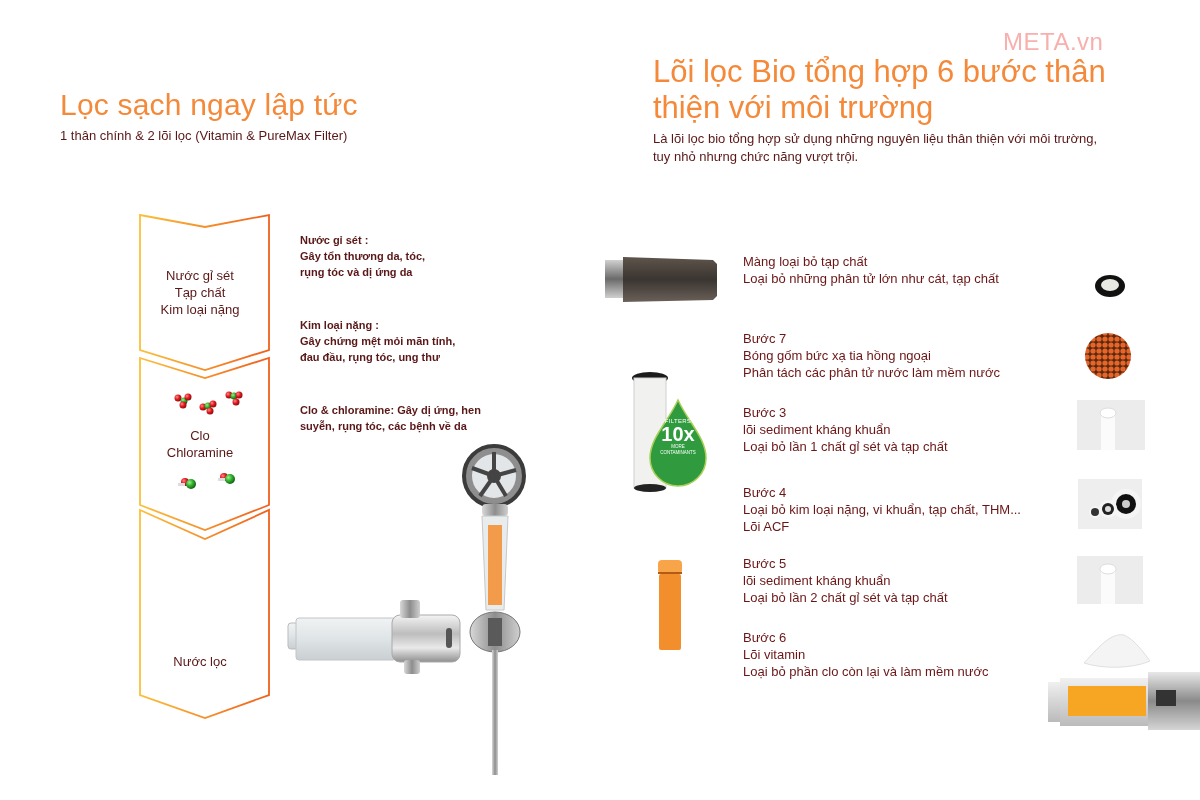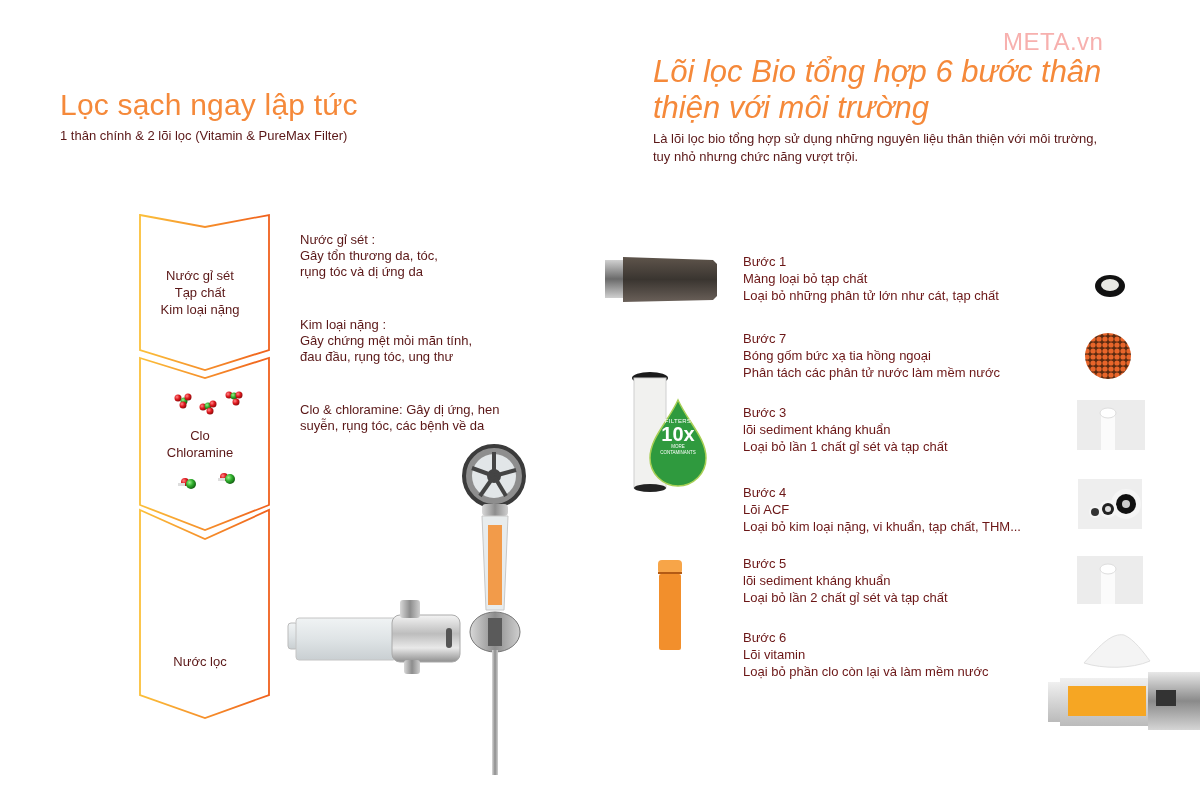--- a/index.html
+++ b/index.html
@@ -2,25 +2,25 @@
 <html><head>
 <meta charset="utf-8">
 <style>
   html, body { margin:0; padding:0; background:#ffffff; }
   body { width:1200px; height:800px; position:relative; overflow:hidden;
          font-family:"Liberation Sans", sans-serif; color:#6b1a1a; }
   .abs { position:absolute; }
   .title-orange { color:#f5893a; font-weight:normal; }
   .t-left { left:60px; top:88px; font-size:30px; letter-spacing:0.2px; margin:0; }
   .sub-left { left:60px; top:128px; font-size:13px; color:#5a1717;text-align:right; }
-  .t-right { left:653px; top:54px; font-size:31px; line-height:36px; margin:0; width:540px;font-style:italic; }
+  .t-right { left:653px; top:54px; font-size:31px; line-height:36px; margin:0; width:540px; }
   .sub-right { left:653px; top:130px; font-size:13px; line-height:18px; color:#5a1717; width:530px; }
   .meta { left:1003px; top:28px; font-size:24px; font-weight:normal; color:#f7b0ae; letter-spacing:0.5px; }
   .chev-label { text-align:center; font-size:13px; line-height:17px; color:#5a1717; width:120px; }
-  .desc { font-size:13px; line-height:16px; color:#5a1717; }
+  .desc { font-size:11px; line-height:16px; color:#5a1717;font-weight:bold; }
   .step { font-size:13px; line-height:17px; color:#6b1616; }
   svg { display:block; }
 </style>
 </head>
 <body>
 
 <div class="abs meta">META.vn</div>
 
 <h1 class="abs title-orange t-left">Lọc sạch ngay lập tức</h1>
 <div class="abs sub-left">1 thân chính &amp; 2 lõi lọc (Vitamin &amp; PureMax Filter)</div>
@@ -187,38 +187,37 @@
   <div style="font-size:4.5px;line-height:6px;">CONTAMINANTS</div>
 </div>
 
 <svg class="abs" style="left:655px;top:556px;" width="30" height="100">
   <rect x="3" y="4" width="24" height="14" rx="4" fill="#f7a548"></rect>
   <rect x="3" y="16" width="24" height="2" fill="#b35a14"></rect>
   <rect x="4" y="18" width="22" height="76" rx="2" fill="#f28f2c"></rect>
 </svg>
 
 <div class="abs step" style="left:743px;top:253px;">
-  <div>Bước 1</div>
   <div>Màng loại bỏ tạp chất</div>
   <div>Loại bỏ những phân tử lớn như cát, tạp chất</div>
 </div>
 <div class="abs step" style="left:743px;top:330px;">
   <div>Bước 7</div>
   <div>Bóng gốm bức xạ tia hồng ngoại</div>
   <div>Phân tách các phân tử nước làm mềm nước</div>
 </div>
 <div class="abs step" style="left:743px;top:404px;">
   <div>Bước 3</div>
   <div>lõi sediment kháng khuẩn</div>
   <div>Loại bỏ lần 1 chất gỉ sét và tạp chất</div>
 </div>
 <div class="abs step" style="left:743px;top:484px;">
   <div>Bước 4</div>
+  <div>Loại bỏ kim loại nặng, vi khuẩn, tạp chất, THM...</div>
   <div>Lõi ACF</div>
-  <div>Loại bỏ kim loại nặng, vi khuẩn, tạp chất, THM...</div>
 </div>
 <div class="abs step" style="left:743px;top:555px;">
   <div>Bước 5</div>
   <div>lõi sediment kháng khuẩn</div>
   <div>Loại bỏ lần 2 chất gỉ sét và tạp chất</div>
 </div>
 <div class="abs step" style="left:743px;top:629px;">
   <div>Bước 6</div>
   <div>Lõi vitamin</div>
   <div>Loại bỏ phần clo còn lại và làm mềm nước</div>

